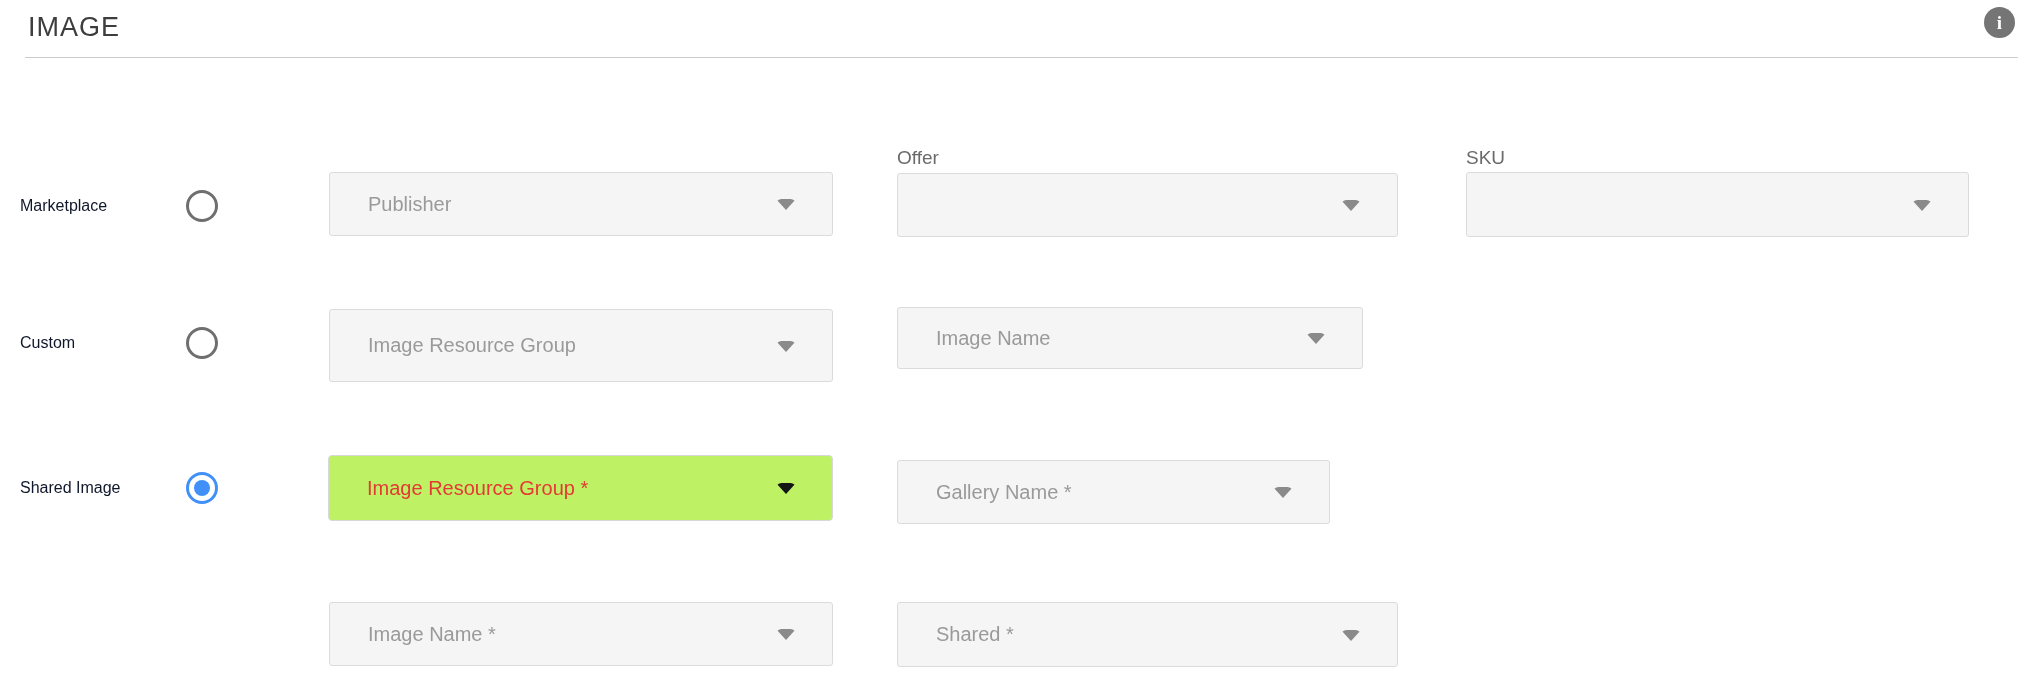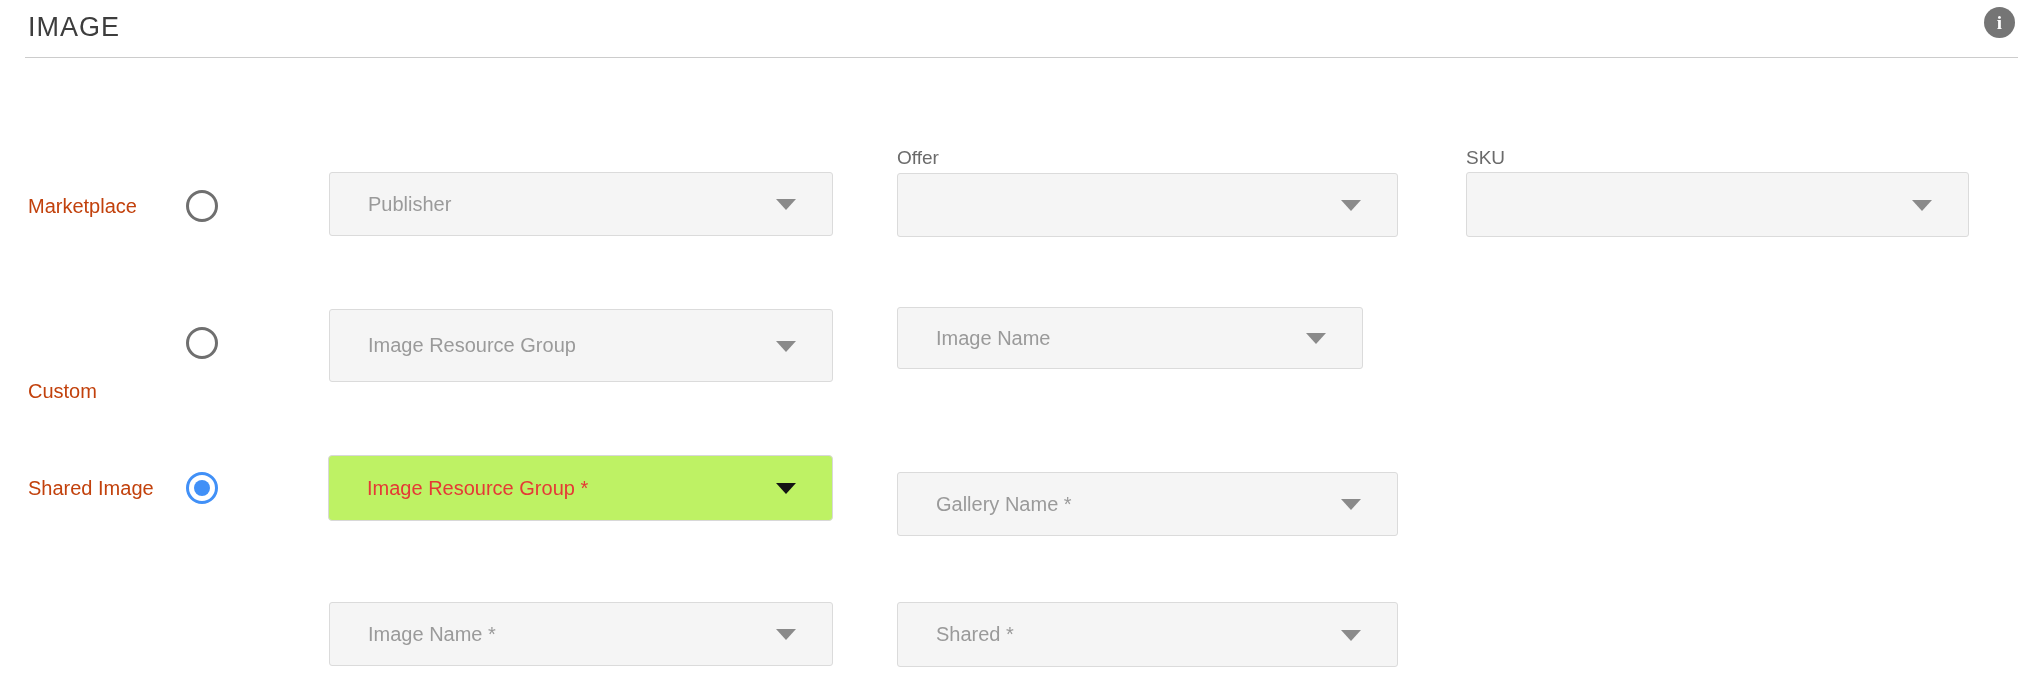--- a/index.html
+++ b/index.html
@@ -1,29 +1,29 @@
 <!DOCTYPE html>
 <html><head>
 <meta charset="utf-8">
 <style>
-  * { box-sizing: border-box; margin: 0; padding: 0; }
+  * { box-sizing: border-box; margin: 0; padding: 0; border-radius: 10px; }
   html,body { background:#fff; }
   body { font-family: "Liberation Sans", sans-serif; width:2044px; height:686px; overflow:hidden; }
   #canvas { position:relative; width:2044px; height:686px; background:#fff; }
 
   
   .page-title { position:absolute; left:28px; top:12px; font-size:27px; font-weight:400;
                 color:#3d3d3d; letter-spacing:1px; }
   .header-rule { position:absolute; left:25px; top:57px; width:1993px; height:1px; background:#cccccc; }
   .info-icon { position:absolute; left:1984px; top:7px; width:31px; height:31px; border-radius:50%;
                background:#757575; color:#ffffff; display:flex; align-items:center; justify-content:center;
                font-size:19px; font-weight:bold; font-family:"Liberation Serif", serif; cursor:pointer; }
 
   
-  .row-label { position:absolute; left:28px; font-size:20px; color:#c2410c; line-height:24px; }
+  .row-label { position:absolute; left:20px; font-size:16px; color:#0f172a; line-height:24px; }
   .radio { position:absolute; left:186px; width:32px; height:32px; border-radius:50%;
            border:3px solid #6f6f6f; background:#fff; cursor:pointer; }
   .radio.selected { border-color:#4190f7; }
   .radio.selected::after { content:""; position:absolute; left:50%; top:50%; width:16px; height:16px;
            margin:-8px 0 0 -8px; border-radius:50%; background:#4190f7; }
 
   
   .field { position:absolute; background:#f5f5f5; border:1px solid #dbdbdb; border-radius:3px;
            display:flex; align-items:center; padding:0 56px 0 38px; cursor:pointer; }
   .field.white { background:#bef264; border-color:#d8d8d8; border-radius:4px; }
@@ -31,34 +31,34 @@
   .field.white .ph { color:#e53935; }
   .caret { position:absolute; right:36px; top:50%; margin-top:-5px; width:0; height:0;
            border-left:10px solid transparent; border-right:10px solid transparent;
            border-top:11px solid #8a8a8a; }
   .field.white .caret { border-top-color:#141414; }
 
   .float-label { position:absolute; font-size:19px; color:#6b6b6b; line-height:22px; }
 
   
   #lbl-marketplace { top:194px; } #radio-marketplace { top:190px; }
-  #lbl-custom      { top:331px;margin-top:48px; } #radio-custom      { top:327px; }
+  #lbl-custom      { top:331px; } #radio-custom      { top:327px; }
   #lbl-shared      { top:476px; } #radio-shared      { top:472px; }
 
   #f-publisher   { left:329px;  top:172px; width:504px; height:64px; }
   #lbl-offer     { left:897px;  top:147px; }
   #f-offer       { left:897px;  top:173px; width:501px; height:64px; }
   #lbl-sku       { left:1466px; top:147px; }
   #f-sku         { left:1466px; top:172px; width:503px; height:65px; }
 
   #f-custom-irg  { left:329px;  top:309px; width:504px; height:73px; }
   #f-custom-name { left:897px;  top:307px; width:466px; height:62px; }
 
   #f-shared-irg  { left:328px;  top:455px; width:505px; height:66px; }
-  #f-gallery     { left:897px;  top:472px; width:501px; height:64px;align-items:center; }
+  #f-gallery     { left:897px;  top:460px; width:433px; height:64px;align-items:center; }
 
   #f-shared-name { left:329px;  top:602px; width:504px; height:64px; }
   #f-version     { left:897px;  top:602px; width:501px; height:65px; }
 </style>
 </head>
 <body>
 
 <div id="canvas">
 
   <div class="page-title">IMAGE</div>

